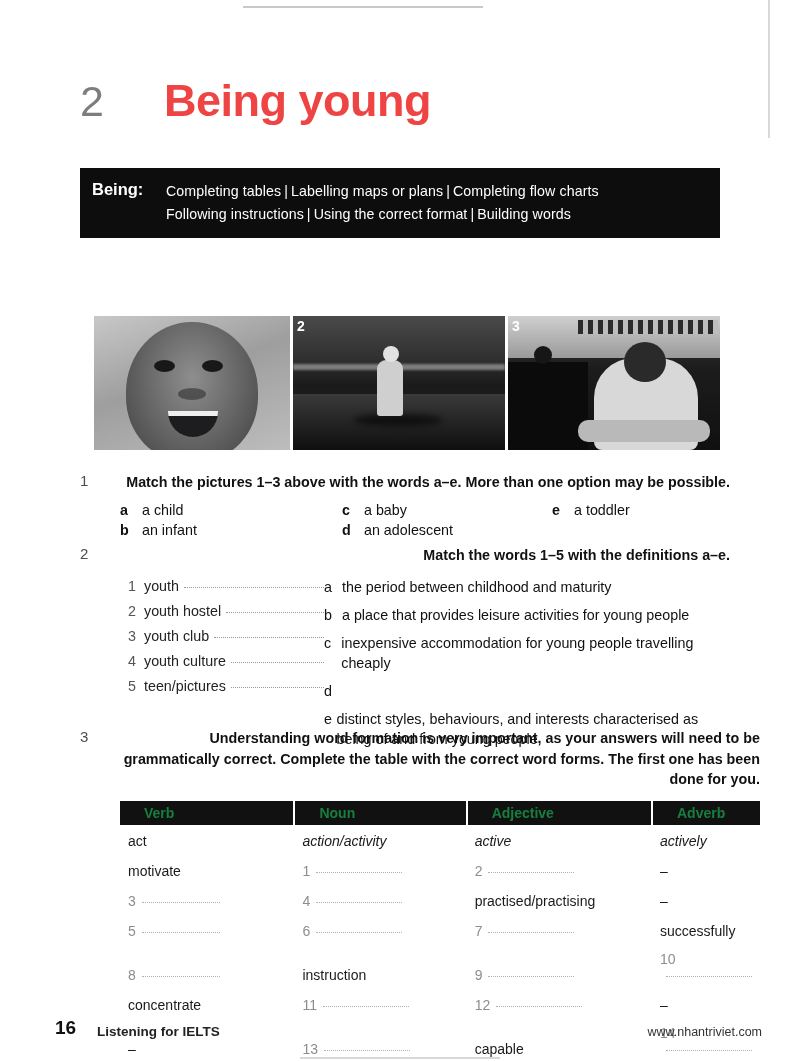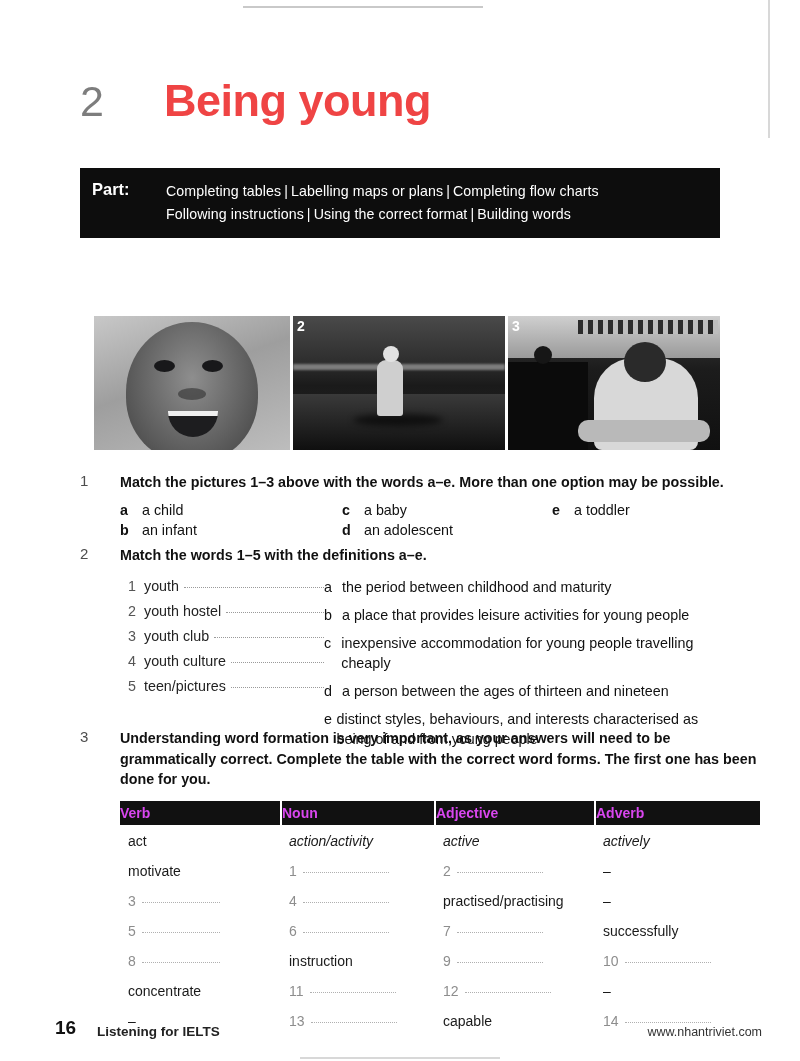--- a/index.html
+++ b/index.html
@@ -269,20 +269,21 @@
     color: #4d4d4d;
   }
   .ex-body {
     margin-left: 40px;
   }
   .ex-instr {
     font-size: 14.3px;
     font-weight: bold;
     line-height: 1.45;
     color: #111;
+    text-align: right;
   }
 
   
   .wordlist {
     margin-top: 9px;
     position: relative;
     height: 40px;
     font-size: 14.3px;
   }
   .wl-item {
@@ -338,25 +339,25 @@
 
   
   .wftable {
     margin-top: 11px;
     width: 640px;
     border-collapse: collapse;
     font-size: 14px;
   }
   .wftable th {
     background: #111;
-    color: #d946ef;
+    color: #15803d;
     text-align: left;
     font-size: 14px;
     font-weight: bold;
-    padding: 4px 0;
+    padding: 4px 24px;
     border-right: 2px solid #fff;
   }
   .wftable th:last-child { border-right: none; }
   .wftable td {
     padding: 6px 8px;
     vertical-align: bottom;
     height: 18px;
     font-size: 14px;
     color: #1a1a1a;
   }
@@ -406,21 +407,21 @@
   <div class="top-rule"></div>
   <div class="right-edge"></div>
   <div class="bottom-rule"></div>
 
   <div class="unit-head">
     <div class="unit-number">2</div>
     <div class="unit-title">Being young</div>
   </div>
 
   <div class="aims-box">
-    <div class="aims-label">Part:</div>
+    <div class="aims-label">Being:</div>
     <div>
       <div class="aims-lines">
         <span>Completing tables</span><span class="sep">|</span><span>Labelling maps or plans</span><span class="sep">|</span><span>Completing flow charts</span>
       </div>
       <div class="aims-lines">
         <span>Following instructions</span><span class="sep">|</span><span>Using the correct format</span><span class="sep">|</span><span>Building words</span>
       </div>
     </div>
   </div>
 
@@ -529,21 +530,20 @@
           <div class="match-row-r">
             <span class="mr-letter">b</span>
             <span>a place that provides leisure activities for young people</span>
           </div>
           <div class="match-row-r">
             <span class="mr-letter">c</span>
             <span>inexpensive accommodation for young people travelling cheaply</span>
           </div>
           <div class="match-row-r">
             <span class="mr-letter">d</span>
-            <span>a person between the ages of thirteen and nineteen</span>
           </div>
           <div class="match-row-r">
             <span class="mr-letter">e</span>
             <span style="max-width: 420px; display:inline-block;">distinct styles, behaviours, and interests characterised as being of and from young people</span>
           </div>
         </div>
       </div>
     </div>
   </div>
 

